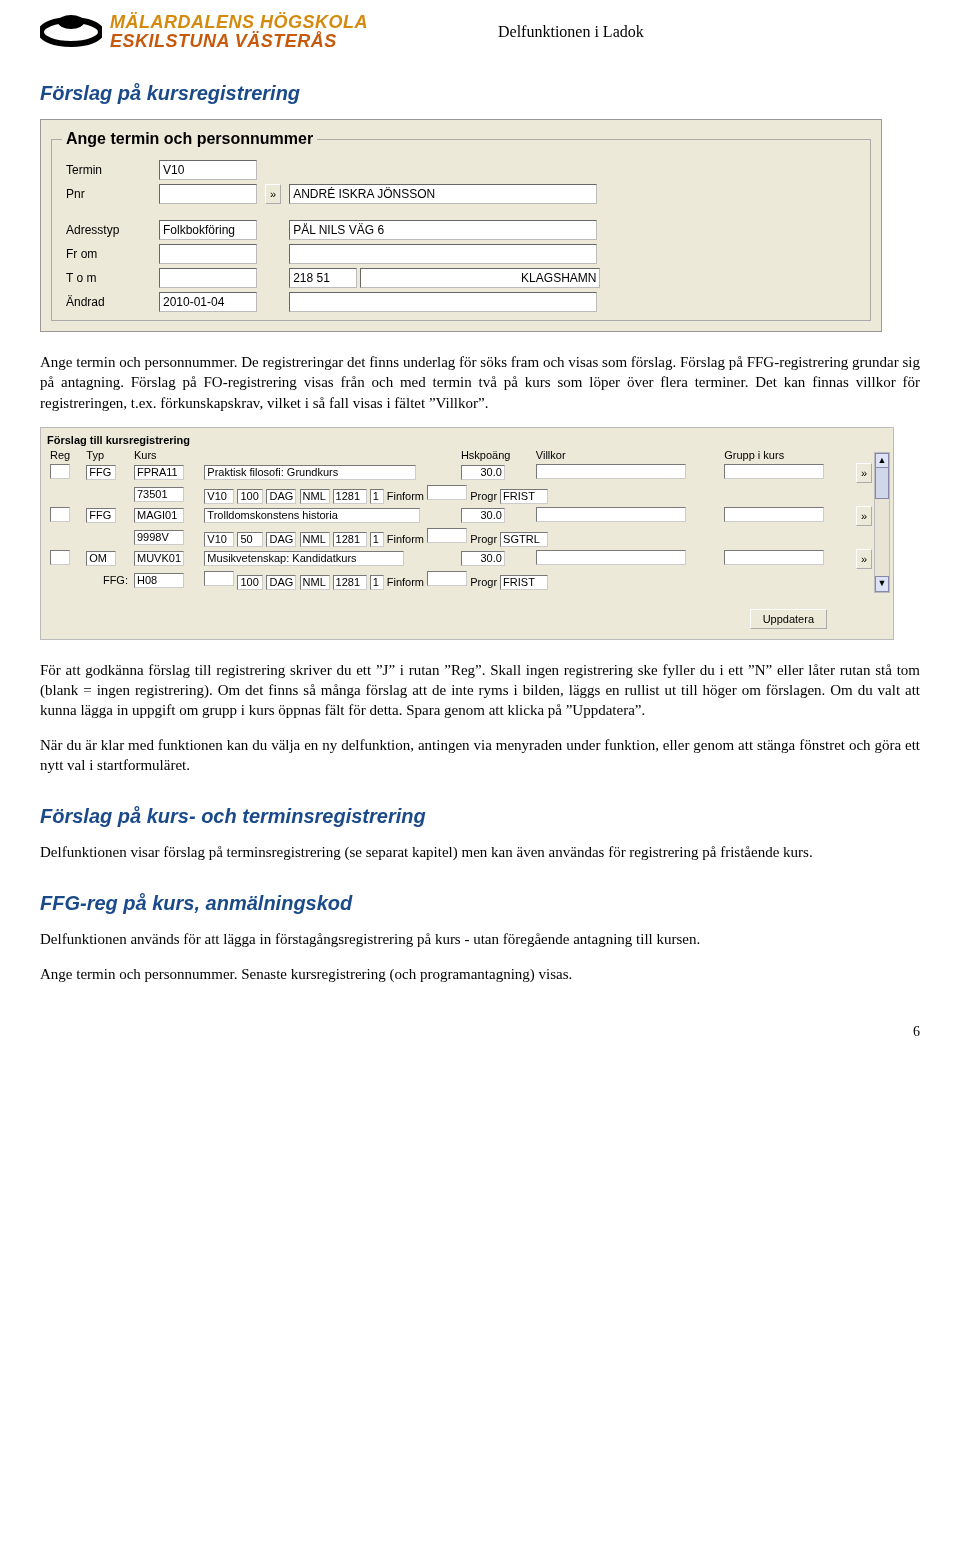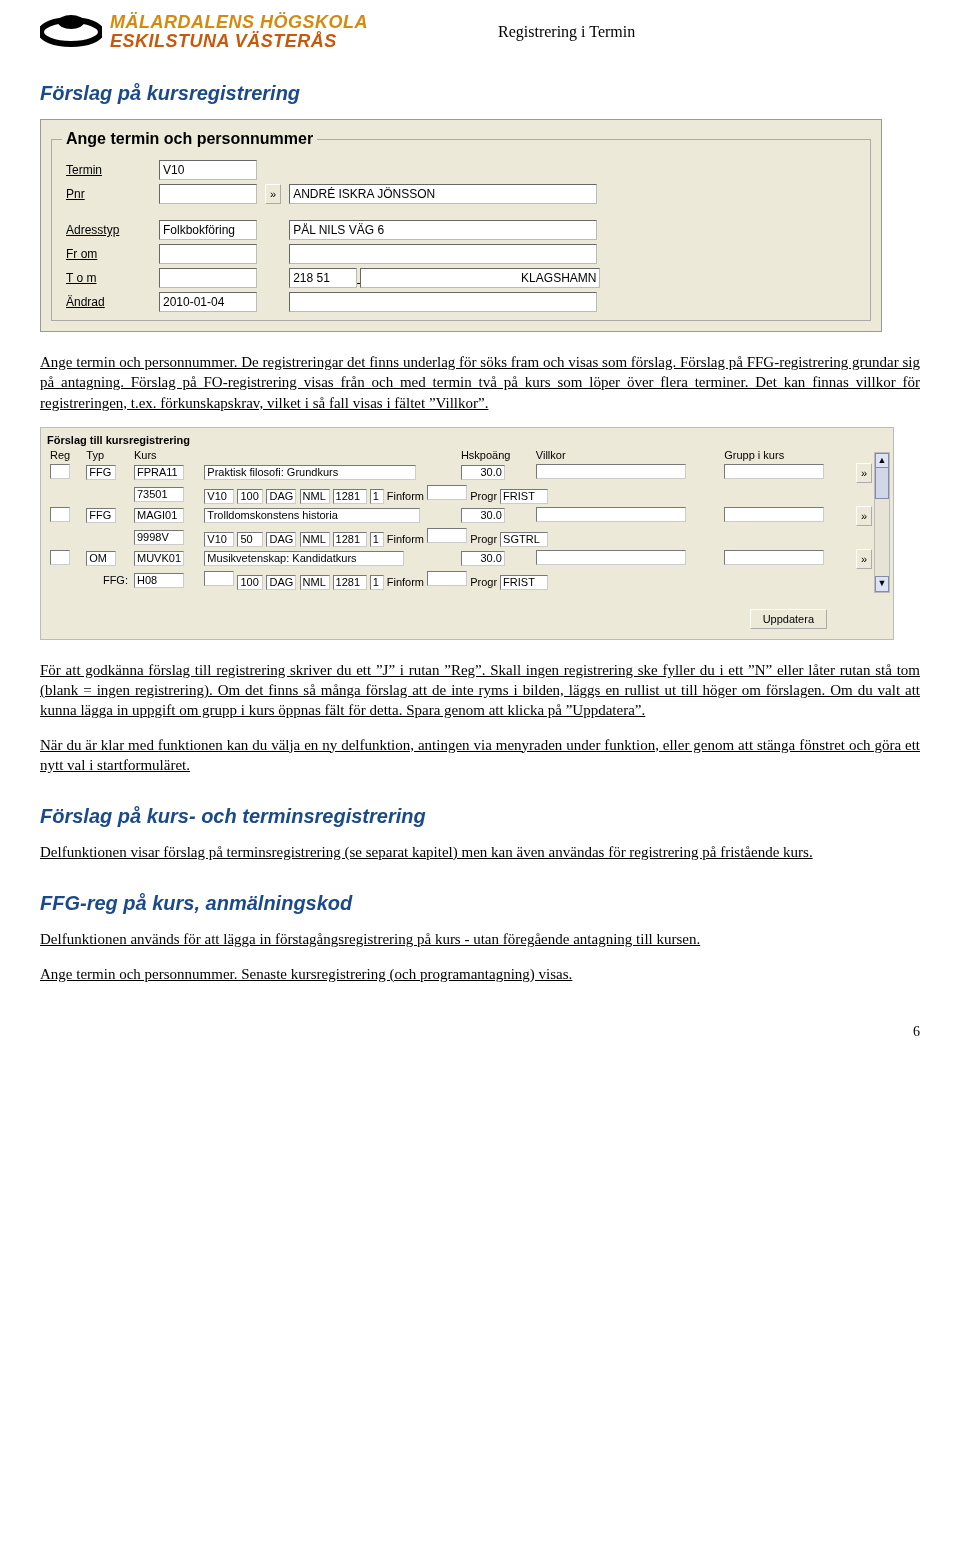--- a/index.html
+++ b/index.html
@@ -41,21 +41,21 @@
   }
   h2.section {
     font-family: Arial, sans-serif;
     font-style: italic;
     font-weight: bold;
     color: #1b4a8a;
     font-size: 20px;
     margin-top: 30px;
     margin-bottom: 14px;
   }
-  p { margin: 8px 0 14px 0; line-height: 1.35; text-align: justify; text-decoration: underline;}
+  p { margin: 8px 0 14px 0; line-height: 1.35; text-align: justify;}
   .page-num {
     text-align: right;
     margin-top: 40px;
     font-size: 14px;
   }
 
   
   .winshot {
     font-family: "Microsoft Sans Serif","Tahoma",Arial,sans-serif;
     font-size: 12px;
@@ -82,21 +82,21 @@
   fieldset.grp {
     border: 1px solid #aaa;
     margin: 10px;
     padding: 10px 10px 6px 10px;
   }
   fieldset.grp legend {
     font-weight: bold;
     font-size: 16px;
     padding: 0 4px;
   }
-  table.form { border-collapse: collapse; text-decoration: underline; }
+  table.form { border-collapse: collapse; }
   table.form td {
     padding: 2px 4px;
     vertical-align: middle;
     font-size: 12px;
   }
   td.lbl { width: 85px; }
   input.fld, .fld {
     font-family: inherit;
     font-size: 12px;
     border: 1px inset #bbb;
@@ -176,21 +176,21 @@
   <div class="logo">
     <svg class="logo-svg" width="62" height="40" viewBox="0 0 62 40">
       <ellipse cx="31" cy="20" rx="30" ry="12" fill="none" stroke="#000" stroke-width="6"></ellipse>
       <ellipse cx="31" cy="10" rx="13" ry="7" fill="#000"></ellipse>
     </svg>
     <div class="logo-text">
       <div class="l1">MÄLARDALENS HÖGSKOLA</div>
       <div class="l2">ESKILSTUNA VÄSTERÅS</div>
     </div>
   </div>
-  <div class="doc-title">Registrering i Termin</div>
+  <div class="doc-title">Delfunktionen i Ladok</div>
 </div>
 
 <h2 class="section">Förslag på kursregistrering</h2>
 
 <div class="winshot">
   <fieldset class="grp">
     <legend>Ange termin och personnummer</legend>
     <table class="form">
       <tbody>
           <tr>

